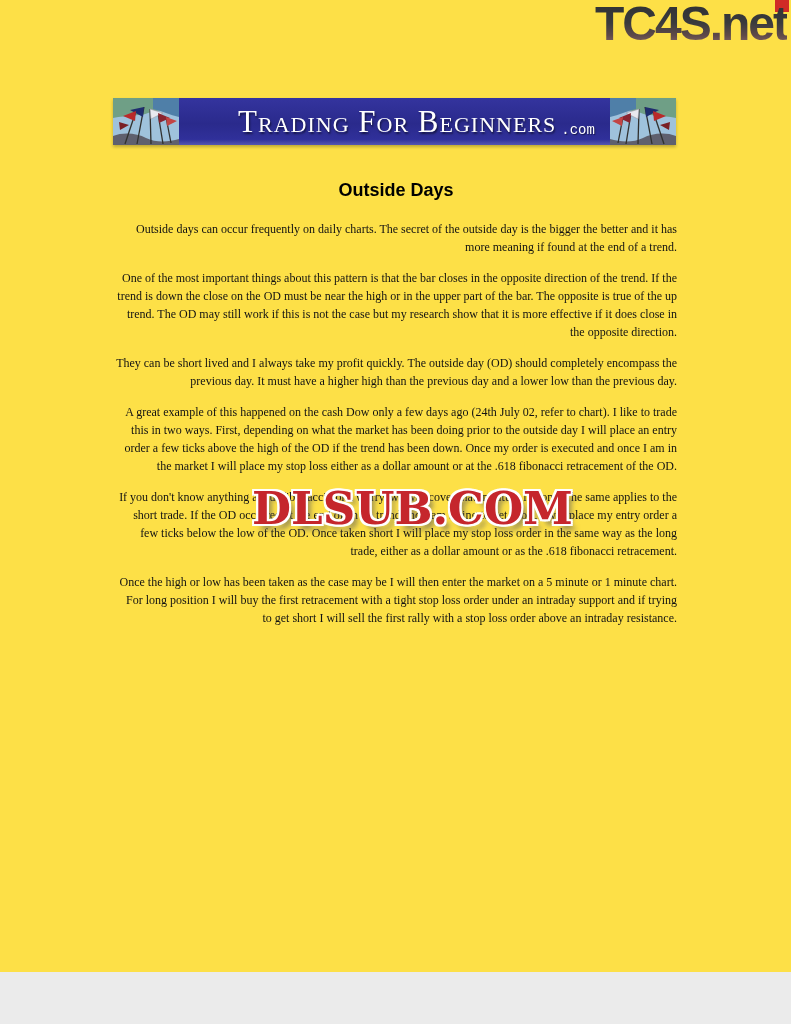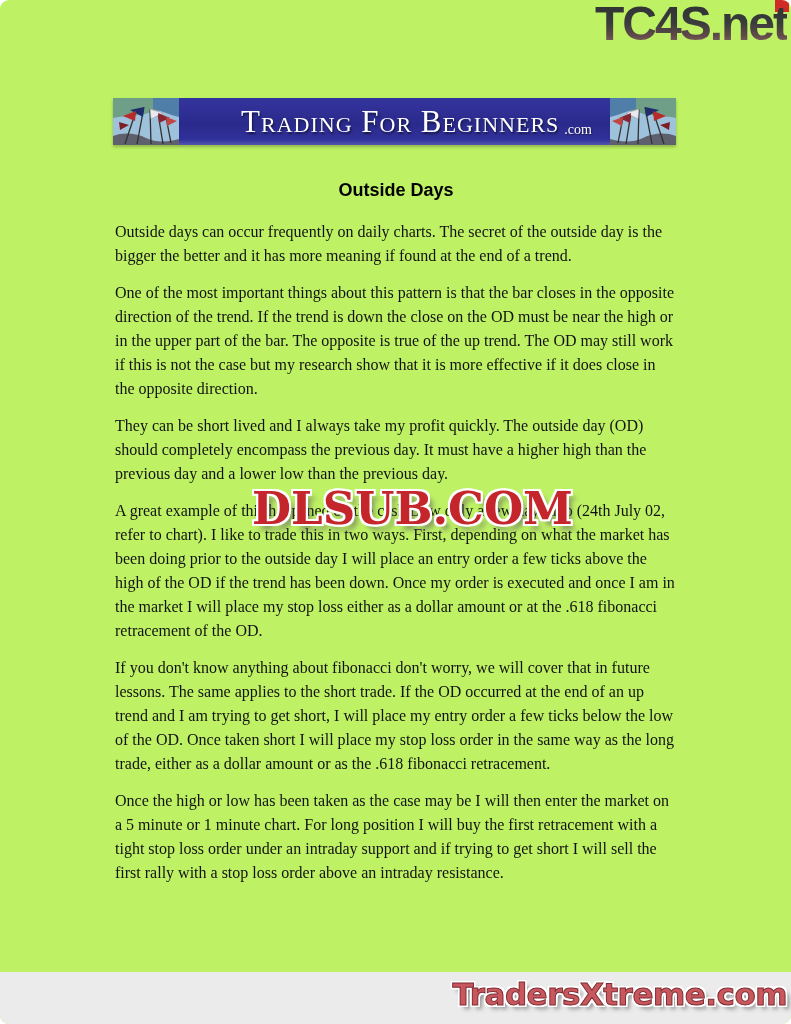--- a/index.html
+++ b/index.html
@@ -1,18 +1,18 @@
 <!DOCTYPE html>
 <html><head>
 <meta charset="utf-8">
 <style>
   html,body{margin:0;padding:0;background:#fff;}
   .page{
-    position:relative;width:791px;height:1024px;background:#bef264;
-    overflow:hidden;font-family:"Liberation Serif",serif;border-radius:9px;
+    position:relative;width:791px;height:1024px;background:#fde047;
+    overflow:hidden;font-family:"Liberation Serif",serif;
   }
 
   
   .corner-mark{
     position:absolute;top:0;right:2px;width:14px;height:12px;
     background:#d02b26;z-index:1;
   }
   .tc4s-logo{
     position:absolute;top:0;right:4px;z-index:2;
     font-family:"Liberation Sans",sans-serif;font-weight:bold;
@@ -35,32 +35,32 @@
     display:flex;align-items:center;justify-content:center;
     color:#ffffff;white-space:nowrap;
   }
   .banner-title{
     font-family:"Liberation Serif",serif;font-variant:small-caps;
     font-size:31px;letter-spacing:1px;
     text-shadow:1px 2px 2px rgba(0,0,0,0.55);
     margin-left:44px;
   }
   .banner-suffix{
-    font-family:Liberation Serif, serif;font-size:14px;
+    font-family:Liberation Mono, monospace;font-size:14px;
     align-self:flex-end;padding-bottom:7px;margin-left:5px;
     text-shadow:1px 1px 1px rgba(0,0,0,0.5);
   }
 
   
   .content{position:absolute;left:115px;top:179px;width:562px;color:#121212;}
   .article-title{
     font-family:"Liberation Sans",sans-serif;font-weight:bold;font-size:18px;
     line-height:22px;text-align:center;margin:0 0 19px 0;color:#000;
   }
-  .content p{margin:0 0 13px 0;font-size:16px;line-height:24px;}
+  .content p{margin:0 0 13px 0;font-size:12px;line-height:18px;text-align:right;}
 
   
   .watermark{
     position:absolute;left:252px;top:486px;z-index:5;
     font-family:"DejaVu Serif",serif;font-weight:bold;font-size:45px;line-height:45px;
     color:#c5262c;white-space:nowrap;
     text-shadow:
       -2px -2px 0 #fff, 2px -2px 0 #fff, -2px 2px 0 #fff, 2px 2px 0 #fff,
       0 -2px 0 #fff, 0 2px 0 #fff, -2px 0 0 #fff, 2px 0 0 #fff,
       5px 6px 5px rgba(90,90,90,0.55);
@@ -142,15 +142,14 @@
     <p>One of the most important things about this pattern is that the bar closes in the opposite direction of the trend. If the trend is down the close on the OD must be near the high or in the upper part of the bar. The opposite is true of the up trend. The OD may still work if this is not the case but my research show that it is more effective if it does close in the opposite direction.</p>
     <p>They can be short lived and I always take my profit quickly. The outside day (OD) should completely encompass the previous day. It must have a higher high than the previous day and a lower low than the previous day.</p>
     <p>A great example of this happened on the cash Dow only a few days ago (24th July 02, refer to chart). I like to trade this in two ways. First, depending on what the market has been doing prior to the outside day I will place an entry order a few ticks above the high of the OD if the trend has been down. Once my order is executed and once I am in the market I will place my stop loss either as a dollar amount or at the .618 fibonacci retracement of the OD.</p>
     <p>If you don't know anything about fibonacci don't worry, we will cover that in future lessons. The same applies to the short trade. If the OD occurred at the end of an up trend and I am trying to get short, I will place my entry order a few ticks below the low of the OD. Once taken short I will place my stop loss order in the same way as the long trade, either as a dollar amount or as the .618 fibonacci retracement.</p>
     <p>Once the high or low has been taken as the case may be I will then enter the market on a 5 minute or 1 minute chart. For long position I will buy the first retracement with a tight stop loss order under an intraday support and if trying to get short I will sell the first rally with a stop loss order above an intraday resistance.</p>
   </div>
 
   <div class="watermark">DLSUB.COM</div>
 
   <div class="footer-band"></div>
-  <div class="footer-logo">TradersXtreme.com</div>
 
 </div>
 
 </body></html>

